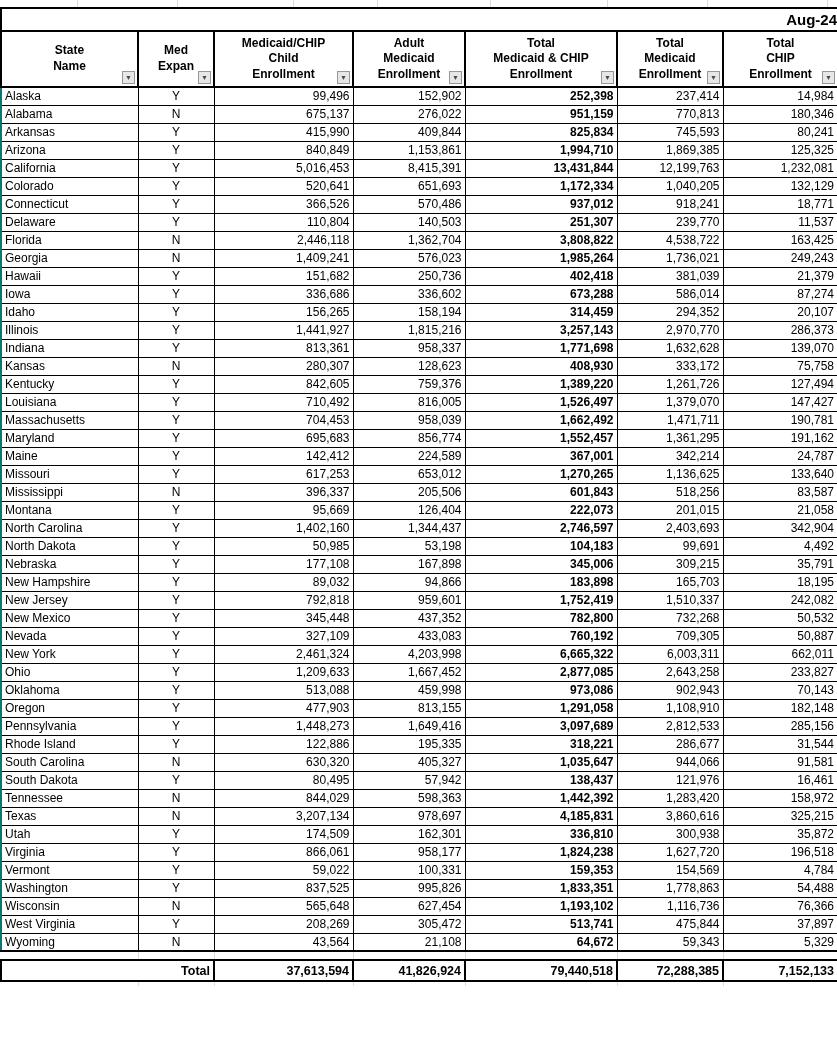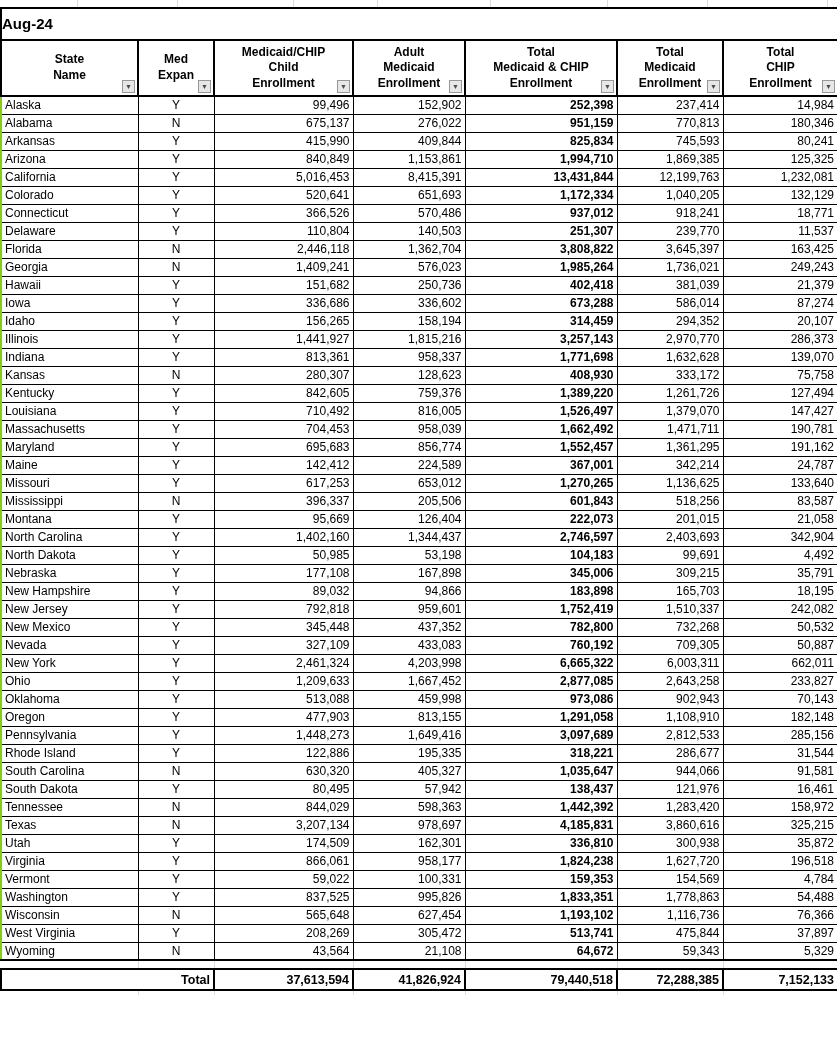--- a/index.html
+++ b/index.html
@@ -23,24 +23,24 @@
     background-size: 1px 100%;
     background-position: 77px 0, 177px 0, 293px 0, 377px 0, 490px 0, 607px 0, 707px 0, 827px 0;
   }
   table.main {
     border-collapse: collapse;
     table-layout: fixed;
     width: 837px;
   }
   td.title-cell {
     border: 2px solid #000;
-    text-align: left;
+    text-align: right;
     font-weight: bold;
     font-size: 15px;
-    height: 32px;
+    height: 23px;
     padding: 1px 0 2px 0;
   }
   th.hdr {
     border: 2px solid #000;
     font-weight: bold;
     font-size: 12px;
     line-height: 1.3;
     text-align: center;
     vertical-align: middle;
     position: relative;
@@ -63,21 +63,21 @@
     cursor: pointer;
   }
   td.cell {
     border: 1px solid #000;
     font-size: 12px;
     height: 18px;
     padding: 0 3px;
     white-space: nowrap;
     overflow: hidden;
   }
-  tbody tr td:first-child { border-left: 2px solid #84cc16; }
+  tbody tr td:first-child { border-left: 2px solid #0f766e; }
   tbody tr td:last-child  { border-right: 2px solid #000; padding-left: 20px; }
   tbody tr.last-row td { border-bottom: 2px solid #000; }
   td.state { text-align: left; }
   td.expan { text-align: center; }
   td.num   { text-align: right; }
   td.boldnum { font-weight: bold; text-align: right; }
   tr.spacer td {
     border: none;
     border-right: 1px solid #dcdcdc;
     height: 9px;
@@ -229,21 +229,21 @@
           <td class="cell num boldnum">251,307</td>
           <td class="cell num">239,770</td>
           <td class="cell num">11,537</td>
         </tr>
         <tr>
           <td class="cell state">Florida</td>
           <td class="cell expan">N</td>
           <td class="cell num">2,446,118</td>
           <td class="cell num">1,362,704</td>
           <td class="cell num boldnum">3,808,822</td>
-          <td class="cell num">3,645,397</td>
+          <td class="cell num">4,538,722</td>
           <td class="cell num">163,425</td>
         </tr>
         <tr>
           <td class="cell state">Georgia</td>
           <td class="cell expan">N</td>
           <td class="cell num">1,409,241</td>
           <td class="cell num">576,023</td>
           <td class="cell num boldnum">1,985,264</td>
           <td class="cell num">1,736,021</td>
           <td class="cell num">249,243</td>

